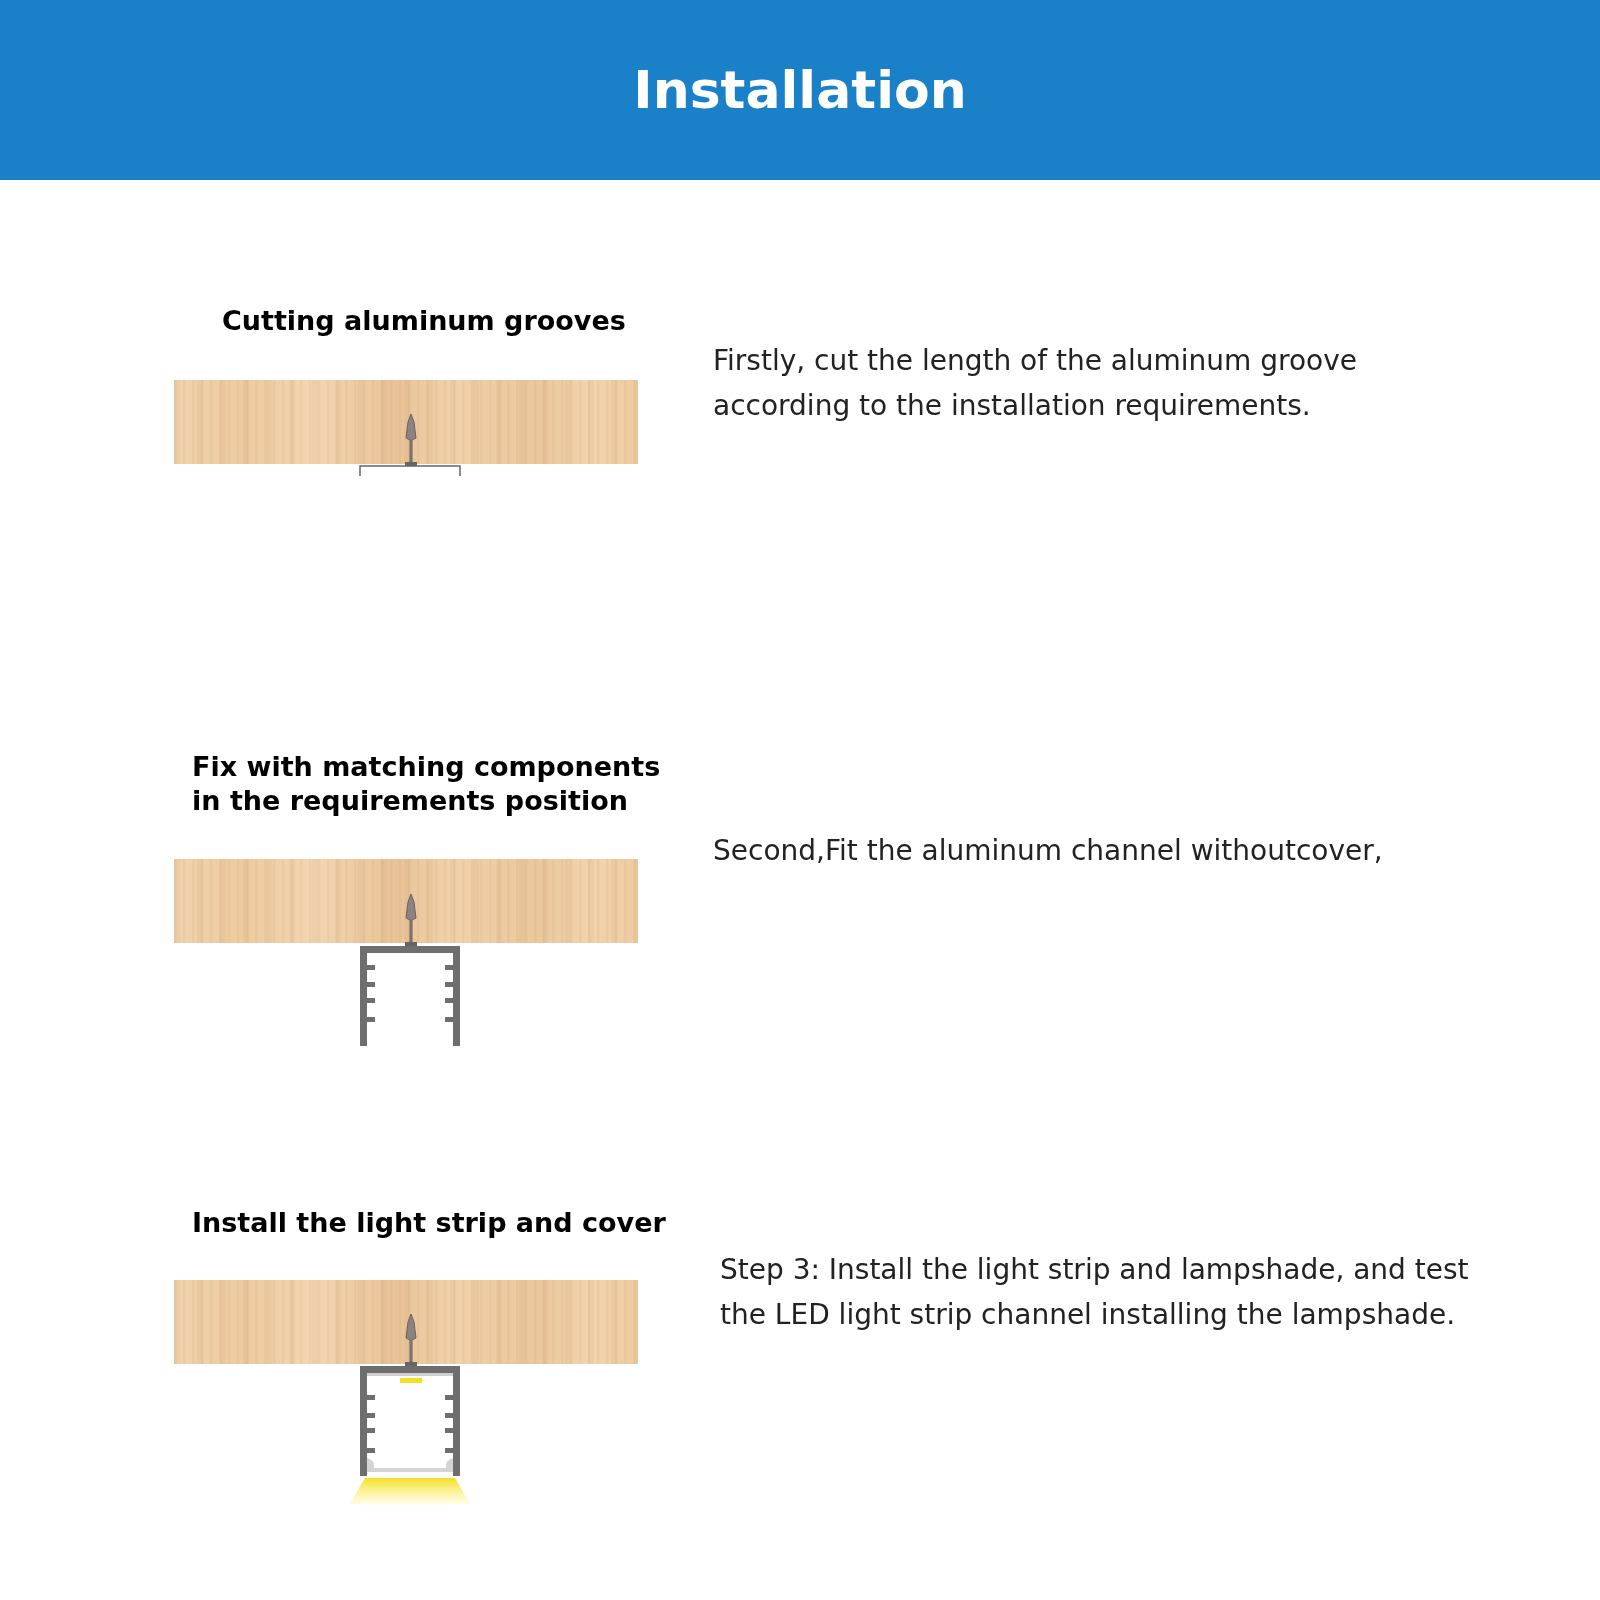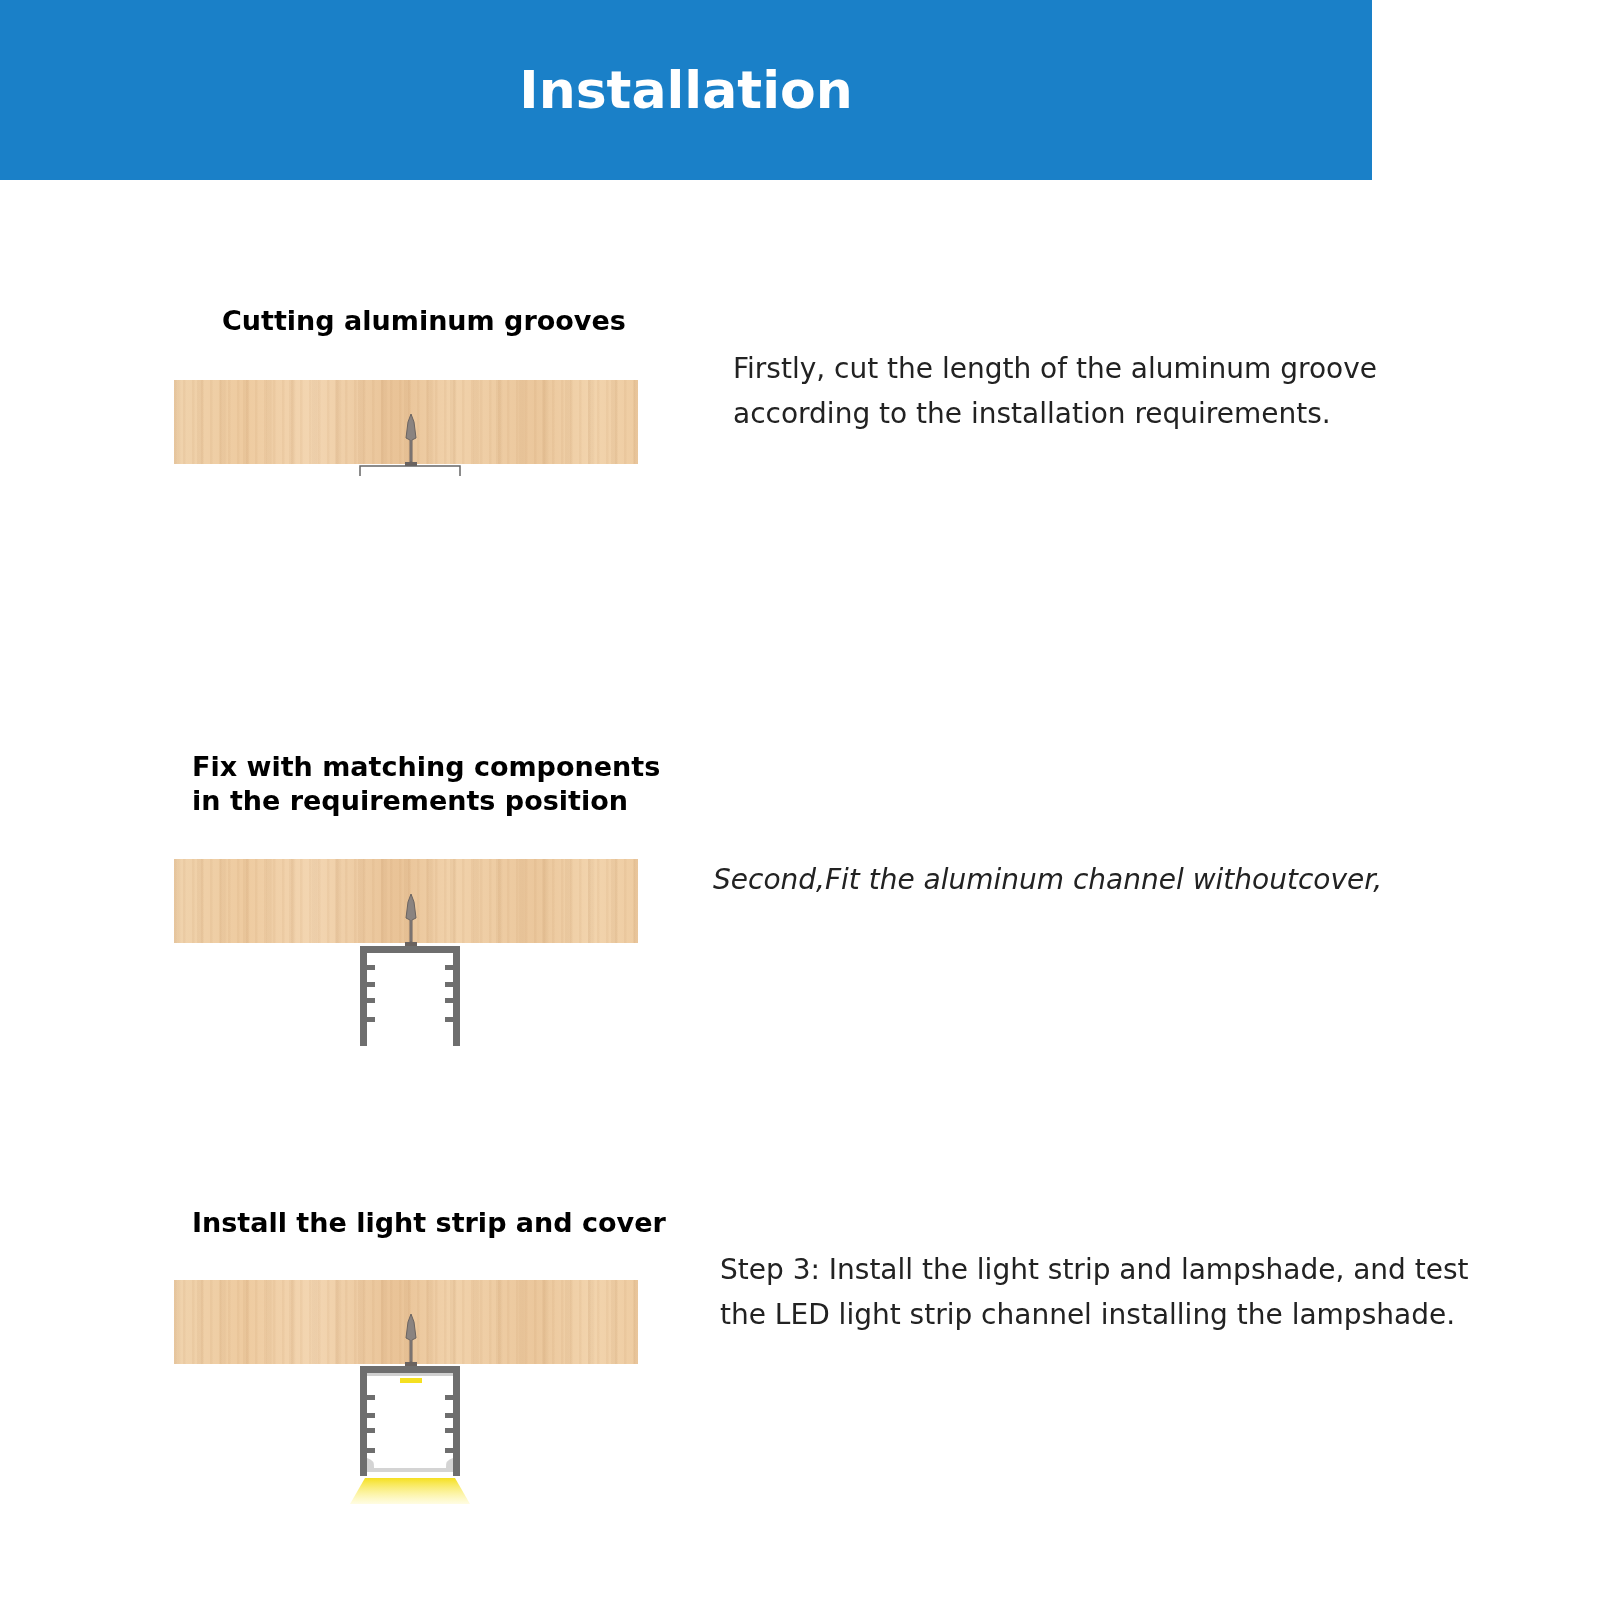--- a/index.html
+++ b/index.html
@@ -1,56 +1,56 @@
 <!DOCTYPE html>
 <html><head>
 <meta charset="utf-8">
 <style>
   html, body { margin:0; padding:0; }
   body { width:1600px; height:1600px; background:#ffffff; position:relative; overflow:hidden; font-family:"Liberation Sans", "DejaVu Sans", sans-serif; }
-  .header { position:absolute; left:0; top:0; width:1372px; height:180px; background:#1a80c8; display:flex; align-items:center; justify-content:center; }
+  .header { position:absolute; left:0; top:0; width:1600px; height:180px; background:#1a80c8; display:flex; align-items:center; justify-content:center; }
   .header h1 { margin:0; color:#ffffff; font-size:52px; font-weight:bold; font-family:"DejaVu Sans", "Liberation Sans", sans-serif; letter-spacing:0px; }
   .step-title { position:absolute; font-weight:bold; color:#000000; font-size:27px; line-height:34px; font-family:"DejaVu Sans", sans-serif; }
   .step-desc { position:absolute; left:713px; color:#222222; font-size:28px; line-height:45px; font-family:"DejaVu Sans", sans-serif; }
   .wood { position:absolute; left:174px; width:464px; height:84px;
     background:
       repeating-linear-gradient(90deg, rgba(190,140,90,0.10) 0px, rgba(190,140,90,0.10) 2px, rgba(255,255,255,0) 3px, rgba(255,255,255,0) 9px),
       repeating-linear-gradient(90deg, rgba(170,120,70,0.08) 0px, rgba(170,120,70,0.08) 5px, rgba(255,255,255,0) 7px, rgba(255,255,255,0) 23px),
       linear-gradient(90deg, #f0d3ad 0%, #eecba0 15%, #f3d6b2 30%, #e9c397 48%, #f1d2ab 60%, #ebc79c 78%, #f2d4ad 90%, #eecca2 100%);
   }
 </style>
 </head>
 <body>
 
 <div class="header">
   <h1>Installation</h1>
 </div>
 
 <div>
   <div class="step-title" style="left:222px; top:304px;">Cutting aluminum grooves</div>
-  <div class="step-desc" style="top:346px;margin-left:20px;">
+  <div class="step-desc" style="top:338px;">
     <div>Firstly, cut the length of the aluminum groove</div>
     <div>according to the installation requirements.</div>
   </div>
   <div class="wood" style="top:380px;"></div>
   <svg style="position:absolute; left:350px; top:410px;" width="120" height="70">
 
     <path d="M58 12 L61 4 L64 12 L66 28 L62 30 L62 52 L60 52 L60 30 L56 28 Z" fill="#8a8380" stroke="#6a6360" stroke-width="1"></path>
     <rect x="55" y="52" width="12" height="4" fill="#6a6360"></rect>
 
     <path d="M10 66 L10 56 L110 56 L110 66" fill="none" stroke="#666" stroke-width="1.5"></path>
   </svg>
 </div>
 
 <div>
   <div class="step-title" style="left:192px; top:750px;">
     <div>Fix with matching components</div>
     <div>in the requirements position</div>
   </div>
-  <div class="step-desc" style="top:857px;font-style:italic;">
+  <div class="step-desc" style="top:828px;">
     <div>Second,Fit the aluminum channel withoutcover,</div>
   </div>
   <div class="wood" style="top:859px;"></div>
   <svg style="position:absolute; left:350px; top:890px;" width="120" height="160">
     <path d="M58 12 L61 4 L64 12 L66 28 L62 30 L62 52 L60 52 L60 30 L56 28 Z" fill="#8a8380" stroke="#6a6360" stroke-width="1"></path>
     <rect x="55" y="52" width="12" height="4" fill="#6a6360"></rect>
 
     <rect x="10" y="56" width="100" height="7" fill="#6e6e6e"></rect>
     <rect x="10" y="56" width="7" height="100" fill="#6e6e6e"></rect>
     <rect x="103" y="56" width="7" height="100" fill="#6e6e6e"></rect>

